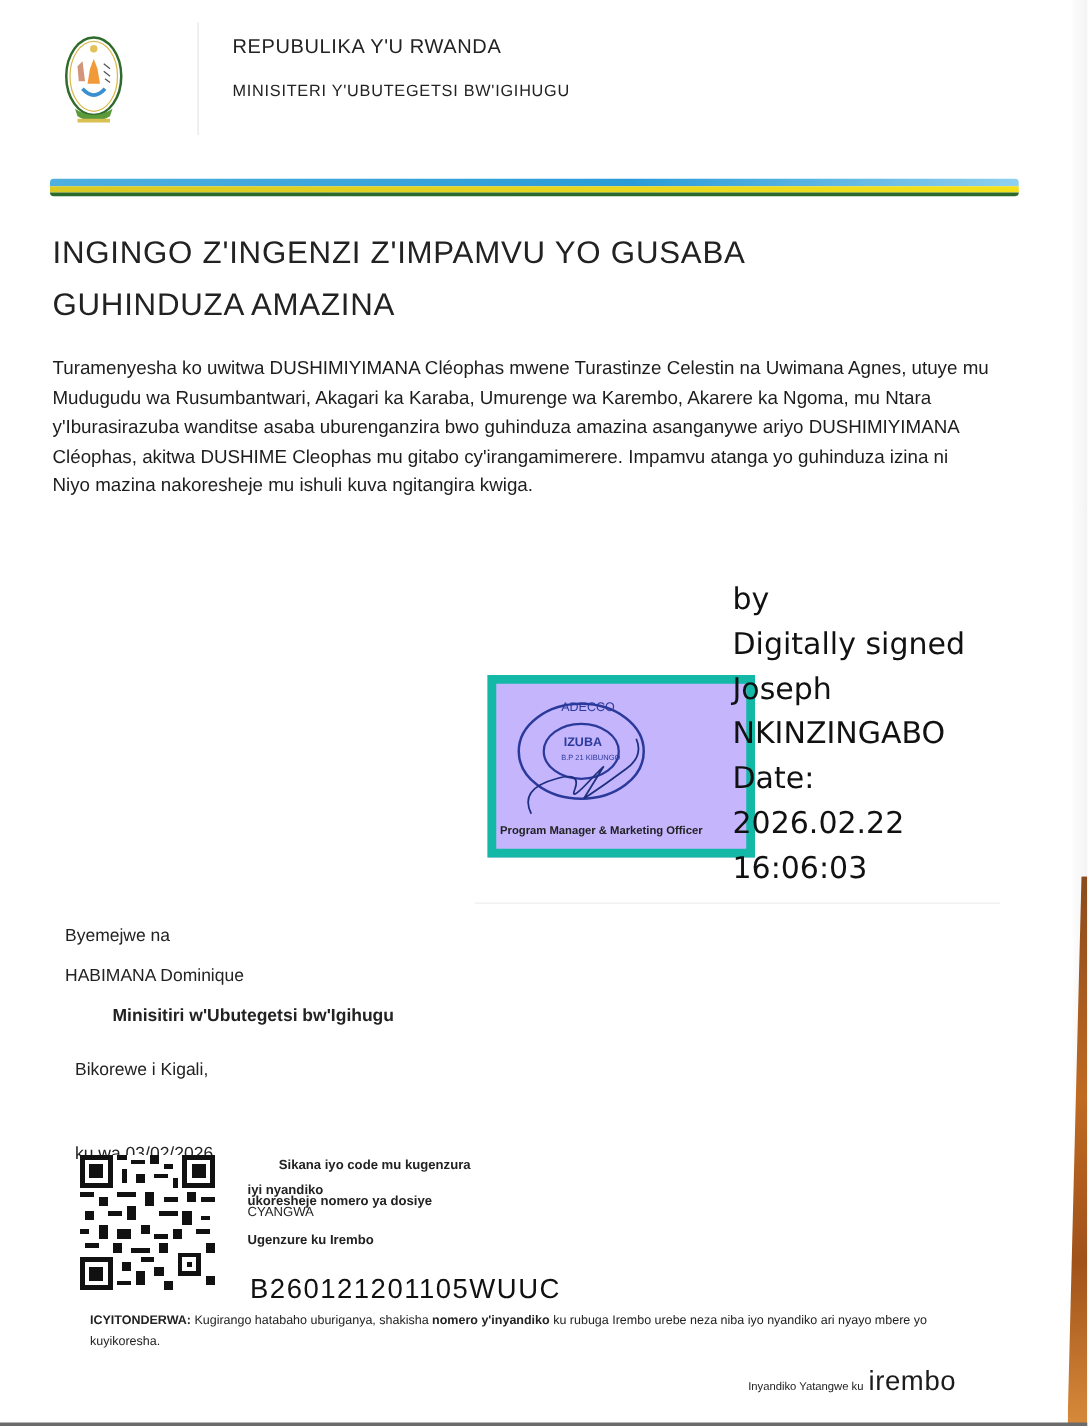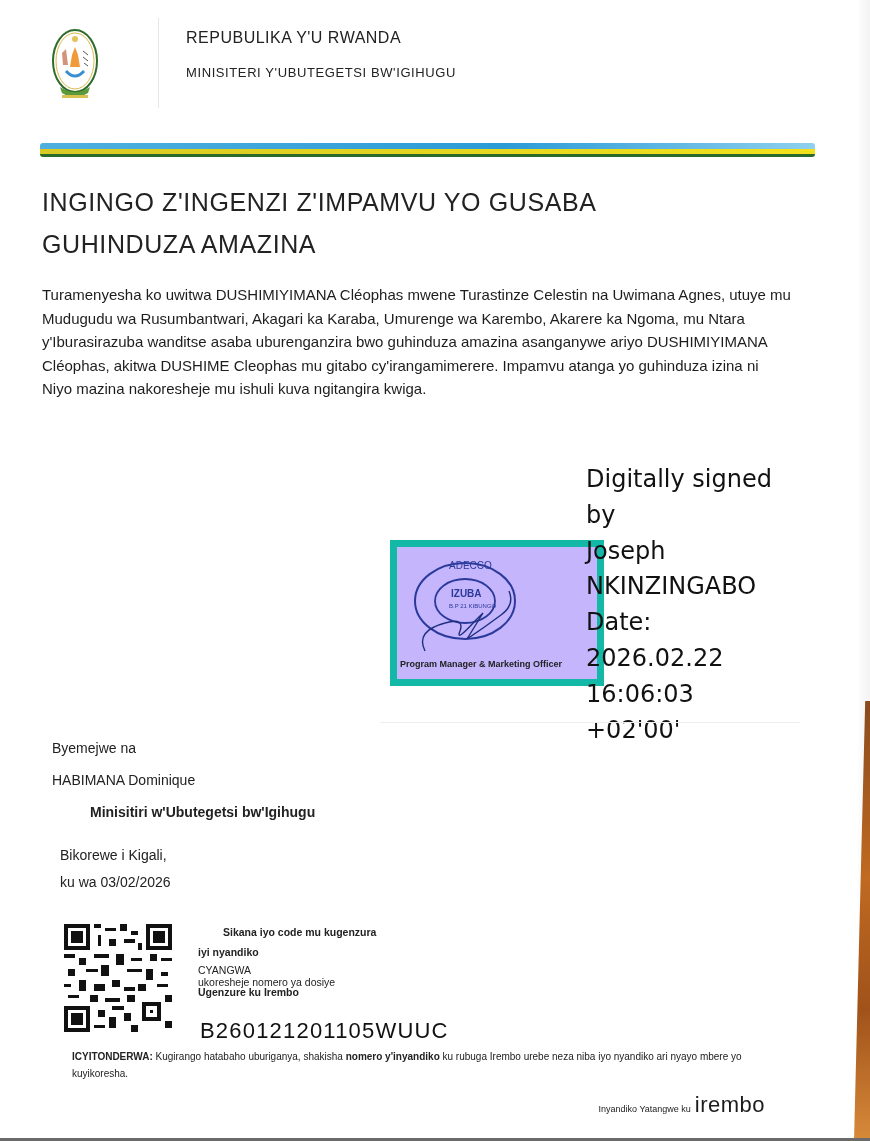--- a/index.html
+++ b/index.html
@@ -80,36 +80,35 @@
       <ellipse cx="60" cy="50" rx="30" ry="22" fill="none" stroke="#2b3a9a" stroke-width="1.8"></ellipse>
       <text x="44" y="18" font-size="10" fill="#2b3a9a" font-family="Liberation Sans, sans-serif">ADECCO</text>
       <text x="46" y="46" font-size="10" font-weight="bold" fill="#2b3a9a" font-family="Liberation Sans, sans-serif">IZUBA</text>
       <text x="44" y="57" font-size="6" fill="#2b3a9a" font-family="Liberation Sans, sans-serif">B.P 21 KIBUNGO</text>
       <path d="M20 100 Q10 80 40 72 Q60 66 55 80 Q50 92 70 70 L78 62 L62 88 Q80 76 96 64 Q110 54 104 40" fill="none" stroke="#1f2f80" stroke-width="1.4"></path>
     </svg>
     <div class="stamp-caption">Program Manager &amp; Marketing Officer</div>
   </div>
 
   <div class="digisig">
+    <div>by</div>
     <div>Digitally signed</div>
-    <div>by</div>
     <div>Joseph</div>
     <div>NKINZINGABO</div>
     <div>Date:</div>
     <div>2026.02.22</div>
     <div>16:06:03</div>
-    <div>+02'00'</div>
   </div>
   <div class="faint-line"></div>
 
   <div class="approver" style="top:740px;">Byemejwe na</div>
   <div class="approver" style="top:772px;">HABIMANA Dominique</div>
   <div class="approver" style="top:804px;font-weight:bold;padding-left:38px;">Minisitiri w'Ubutegetsi bw'Igihugu</div>
   <div class="approver" style="top:847px;left:60px;">Bikorewe i Kigali,</div>
-  <div class="approver" style="top:874px;left:60px;">ku wa 03/02/2026</div>
+  <div class="approver" style="top:914px;left:60px;">ku wa 03/02/2026</div>
 
   <svg class="qr" viewBox="0 0 29 29" shape-rendering="crispEdges">
     <rect width="29" height="29" fill="#fff"></rect>
     <g fill="#111">
       <path d="M0 0h7v7H0zM1 1v5h5V1zM2 2h3v3H2z" fill-rule="evenodd"></path>
       <path d="M22 0h7v7h-7zM23 1v5h5V1zM24 2h3v3h-3z" fill-rule="evenodd"></path>
       <path d="M0 22h7v7H0zM1 23v5h5v-5zM2 24h3v3H2z" fill-rule="evenodd"></path>
       <rect x="8" y="0" width="2" height="1"></rect>
         <rect x="11" y="1" width="3" height="1"></rect>
         <rect x="15" y="0" width="2" height="2"></rect>
@@ -153,21 +152,21 @@
         <rect x="27" y="26" width="2" height="2"></rect>
     </g>
     <rect x="22" y="22" width="3" height="3" fill="#fff"></rect>
       <rect x="23" y="23" width="1" height="1" fill="#111"></rect>
   </svg>
 
   <div class="scan" style="top:926px;padding-left:25px;">Sikana iyo code mu kugenzura</div>
   <div class="scan" style="top:946px;">iyi nyandiko</div>
   <div class="scan" style="top:964px;font-weight:normal;">CYANGWA</div>
   <div class="scan" style="top:986px;">Ugenzure ku Irembo</div>
-  <div class="scan" style="top:976px;font-weight:normal;text-align:right;">ukoresheje nomero ya dosiye</div>
+  <div class="scan" style="top:955px;font-weight:bold;text-align:right;">ukoresheje nomero ya dosiye</div>
   <div class="doc-no">B260121201105WUUC</div>
 
   <div class="note">
     <b>ICYITONDERWA:</b><span> Kugirango hatabaho uburiganya, shakisha </span><b>nomero y'inyandiko</b><span> ku rubuga Irembo urebe neza niba iyo nyandiko ari nyayo mbere yo kuyikoresha.</span>
   </div>
 
   <div class="issuer">
     <span>Inyandiko Yatangwe ku</span>
     <span class="irembo">irembo</span>
   </div>

